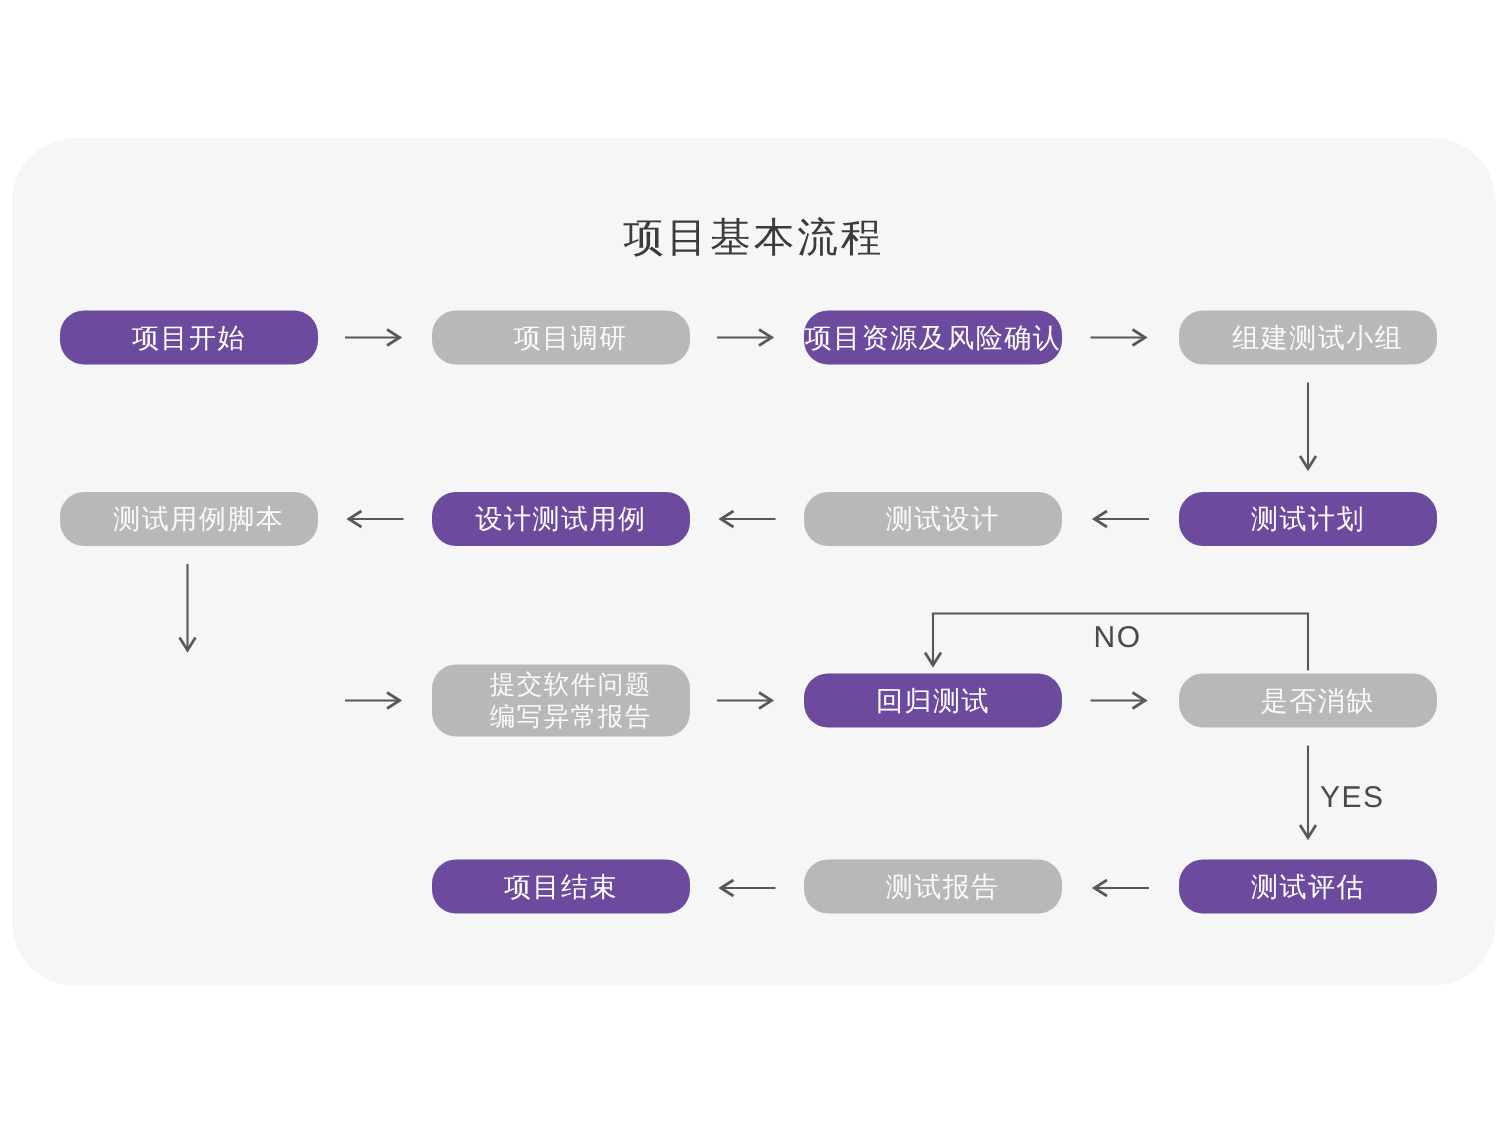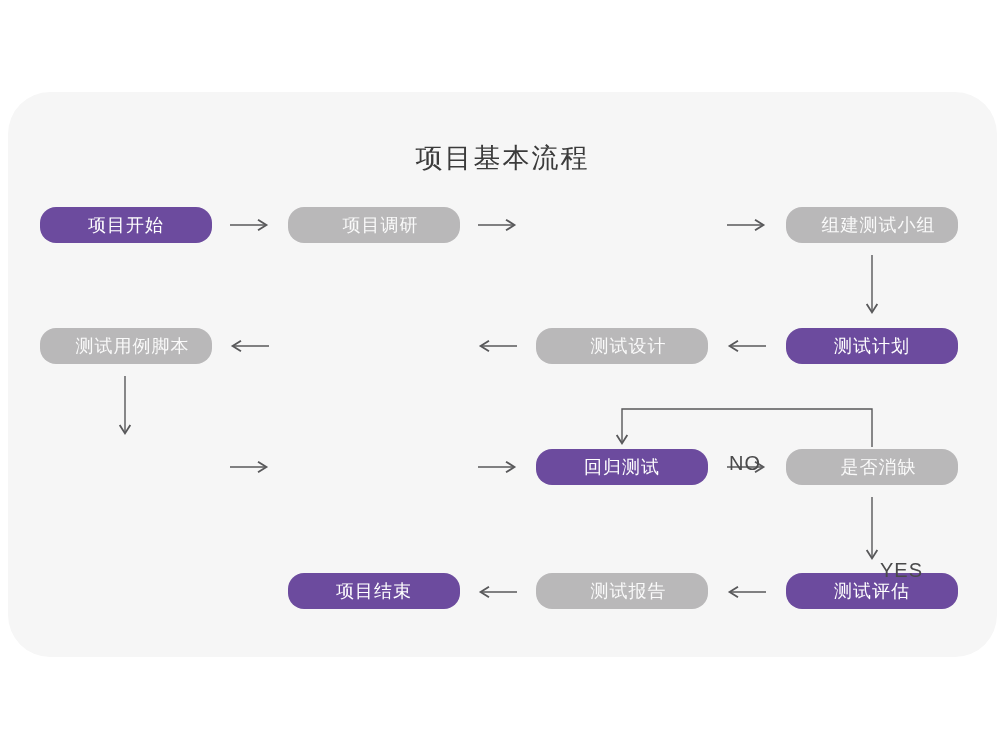--- a/index.html
+++ b/index.html
@@ -39,53 +39,63 @@
   .node.purple{background:var(--purple);}
   .node.gray{background:var(--gray);color:rgba(255,255,255,0.92);padding-left:13px;}
   .node.tall{height:48px;font-size:17px;}
   .c1{left:40px}.c2{left:288px}.c3{left:536px}.c4{left:786px}
   .r1{top:207px}.r2{top:328px}.r3{top:449px}.r4{top:573px}
   .r3.tall{top:443px}
   .arrows{position:absolute;left:0;top:0;width:1000px;height:750px;pointer-events:none;}
   .arrows line,.arrows polyline{stroke:var(--arrow);stroke-width:1.4;fill:none;}
   .edge-label{
     position:absolute;color:var(--edge-label-text);
-    font-size:20px;letter-spacing:1px;margin-top:38px;
+    font-size:20px;letter-spacing:1px;
   }
   .edge-label.no{left:700px;top:414px;width:90px;text-align:center;}
   .edge-label.yes{left:880px;top:521px;}
 </style>
 </head>
 <body>
 
 <div class="canvas">
   <div class="card"></div>
 
   <div class="title">项目基本流程</div>
 
   <div class="node purple r1 c1">
     <span>项目开始</span>
   </div>
   <div class="node gray r1 c2">
     <span>项目调研</span>
   </div>
+  <div class="node purple r1 c3">
+    <span>项目资源及风险确认</span>
+  </div>
   <div class="node gray r1 c4">
     <span>组建测试小组</span>
   </div>
 
   <div class="node gray r2 c1">
     <span>测试用例脚本</span>
+  </div>
+  <div class="node purple r2 c2">
+    <span>设计测试用例</span>
   </div>
   <div class="node gray r2 c3">
     <span>测试设计</span>
   </div>
   <div class="node purple r2 c4">
     <span>测试计划</span>
   </div>
 
+  <div class="node gray tall r3 c2">
+    <span>提交软件问题</span>
+    <span>编写异常报告</span>
+  </div>
   <div class="node purple r3 c3">
     <span>回归测试</span>
   </div>
   <div class="node gray r3 c4">
     <span>是否消缺</span>
   </div>
 
   <div class="node purple r4 c2">
     <span>项目结束</span>
   </div>

